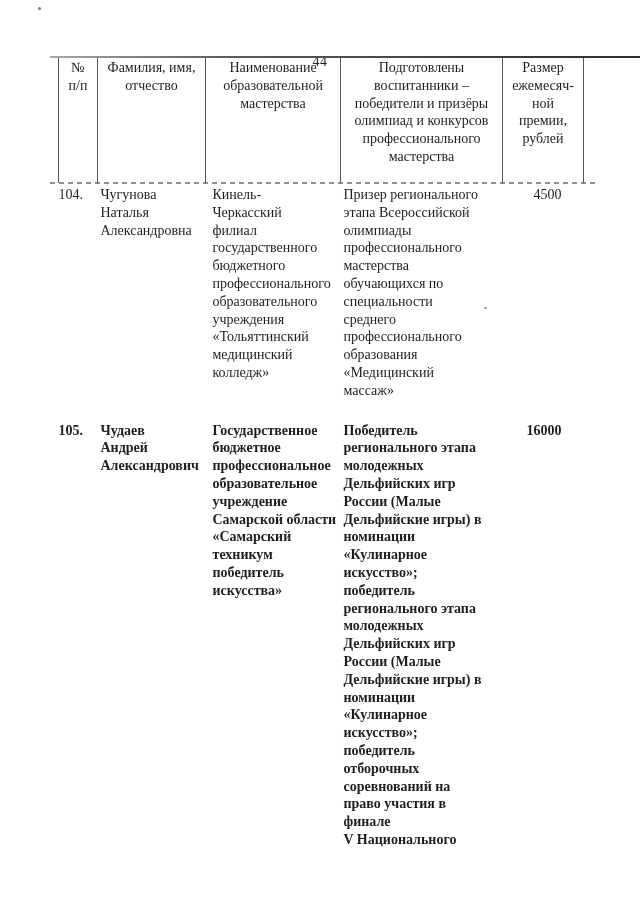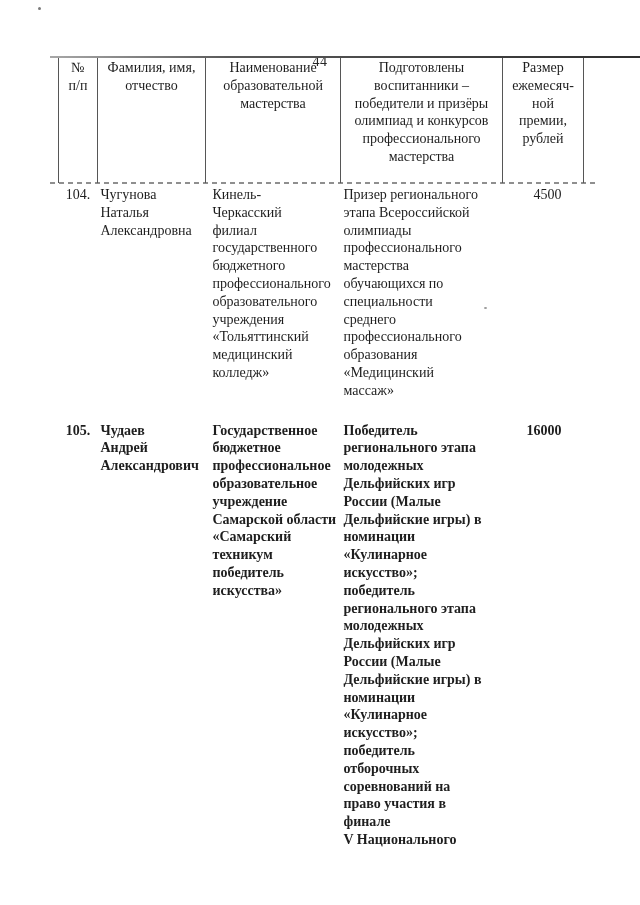--- a/index.html
+++ b/index.html
@@ -71,21 +71,21 @@
     border-left: 1.5px solid #565656;
     border-right: 1.5px solid #565656;
   }
   .doc-table td {
     vertical-align: top;
     white-space: pre-line;
     padding: 0;
   }
   tr.row-104 td { padding-top: 3px; }
   tr.row-105 td { padding-top: 22px; font-weight: bold; }
-  td.cell-num  { text-align: center; }
+  td.cell-num  { }
   td.cell-name { padding-left: 3px; }
   td.cell-org  { padding-left: 7px; }
   td.cell-ach  { padding-left: 3px; margin-left: 32px; }
   td.cell-prem { text-align: right; padding-right: 22px; }
   
   .speck {
     position: absolute;
     background: #7a7a7a;
     border-radius: 50%;
   }

